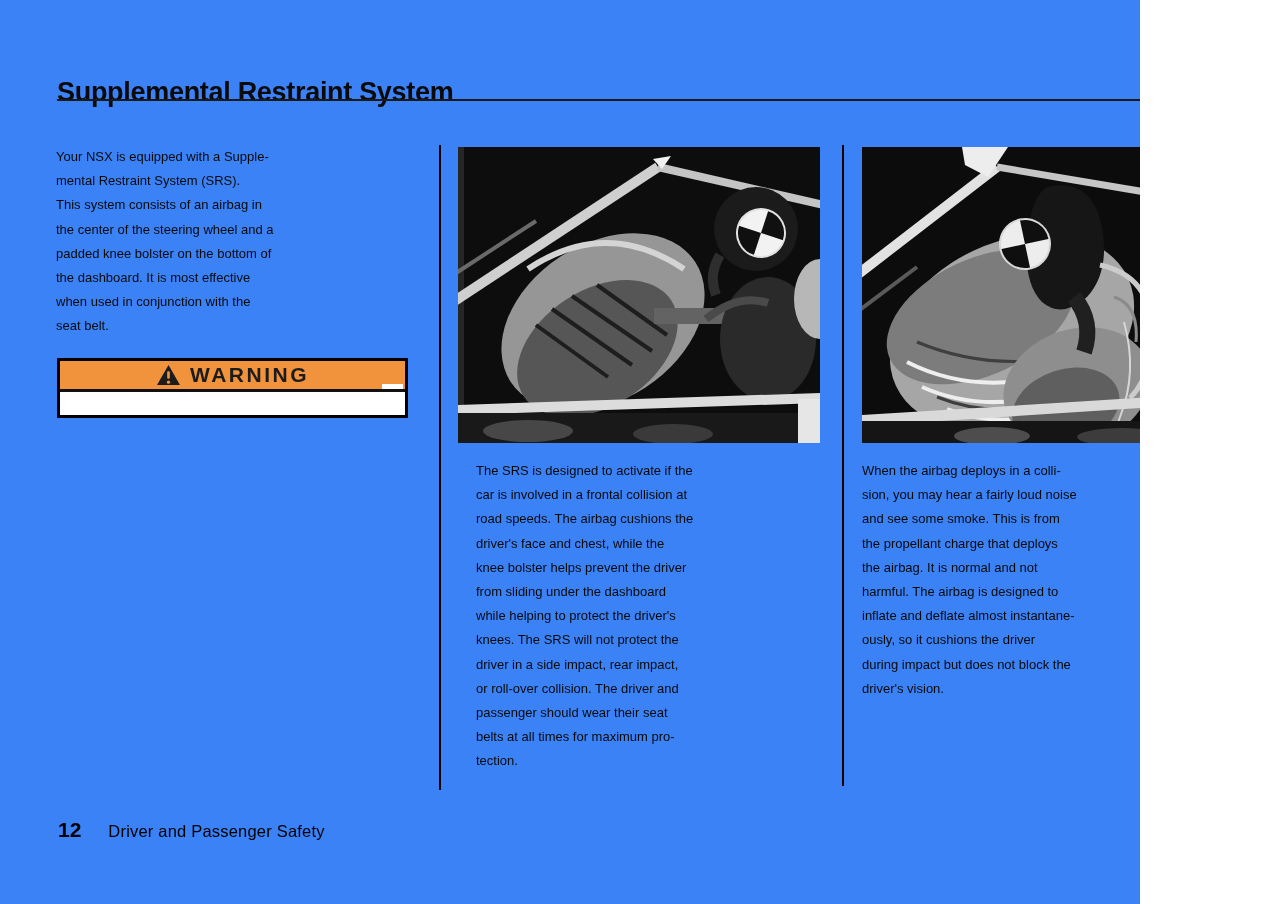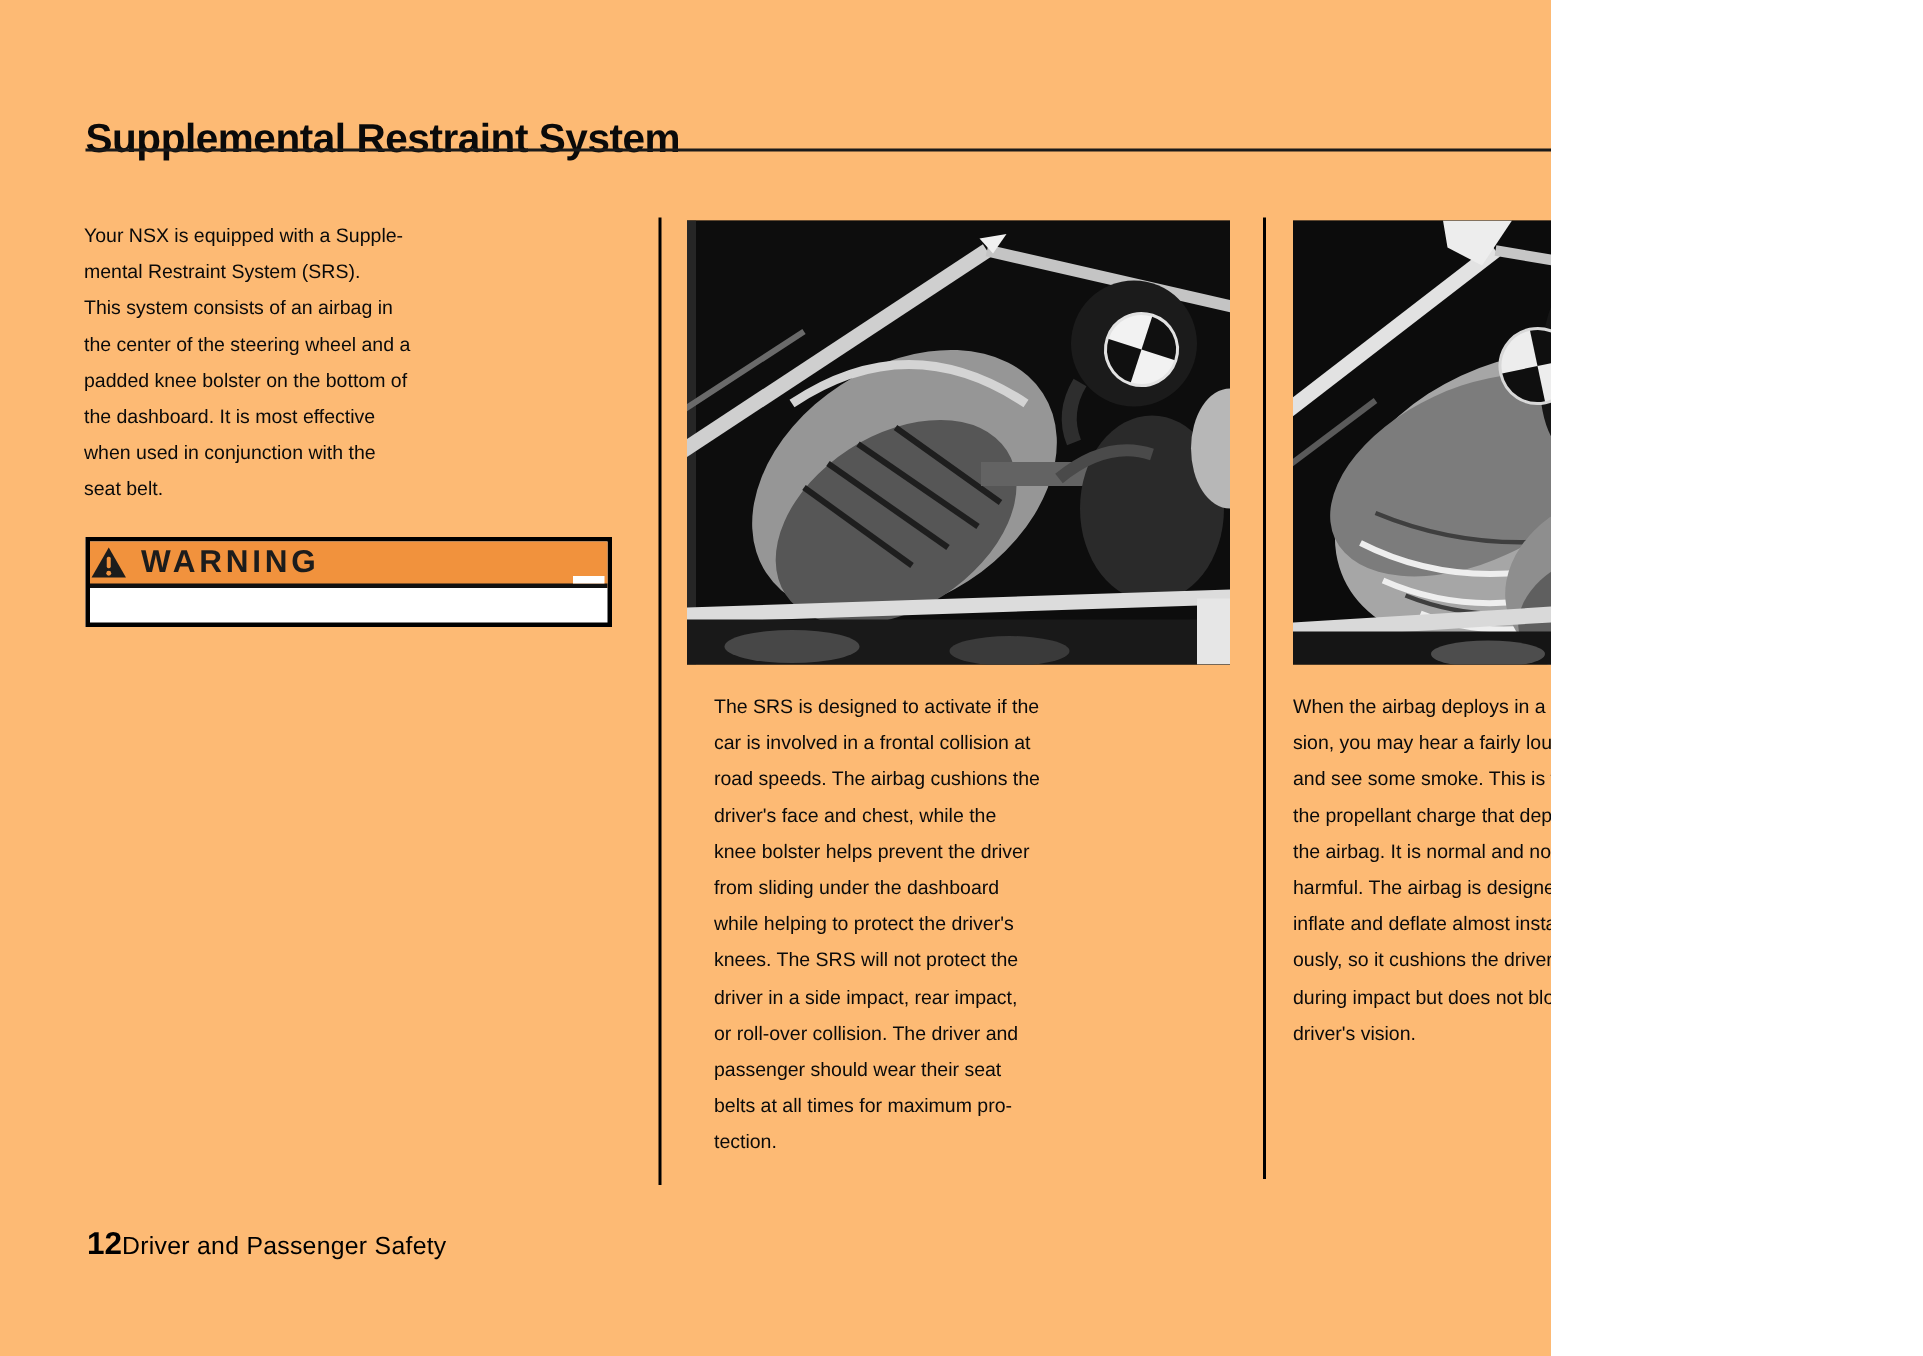--- a/index.html
+++ b/index.html
@@ -1,21 +1,21 @@
 <!DOCTYPE html>
 <html><head>
 <meta charset="utf-8">
 <style>
   * { box-sizing: border-box; }
   html, body { margin: 0; padding: 0; background: #ffffff; }
   .page {
     position: relative;
-    width: 1034px;
+    width: 1140px;
     height: 904px;
-    background: #fdba74;
+    background: #3b82f6;
     font-family: "Liberation Sans", sans-serif;
     color: #000;
     overflow: hidden;
   }
   .page-title {
     position: absolute;
     left: 57px;
     top: 59px;
     font-size: 27px;
     font-weight: bold;
@@ -58,20 +58,21 @@
     border: 3px solid #000;
     background: #fff;
   }
   .warning-header {
     position: relative;
     height: 31px;
     background: #F1923D;
     border-bottom: 3px solid #111;
     display: flex;
     align-items: center;
+    justify-content: center;
     gap: 9px;
   }
   .warning-header .notch {
     position: absolute;
     right: 2px;
     bottom: 0;
     width: 21px;
     height: 5px;
     background: #fff;
   }
@@ -100,20 +101,21 @@
   .photo-mid   { left: 458px; width: 362px; height: 296px; }
   .photo-right { left: 862px; width: 357px; height: 296px; }
   .photo svg { display: block; width: 100%; height: 100%; }
 
   .footer {
     position: absolute;
     left: 58px;
     top: 818px;
     display: flex;
     align-items: baseline;
+    gap: 27px;
   }
   .footer .page-number { font-size: 21px; font-weight: bold; }
   .footer .footer-label { font-size: 16.5px; font-weight: normal; letter-spacing: 0.2px; }
 </style>
 </head>
 <body>
 
 <div class="page">
 
   <h1 class="page-title">Supplemental Restraint System</h1>

